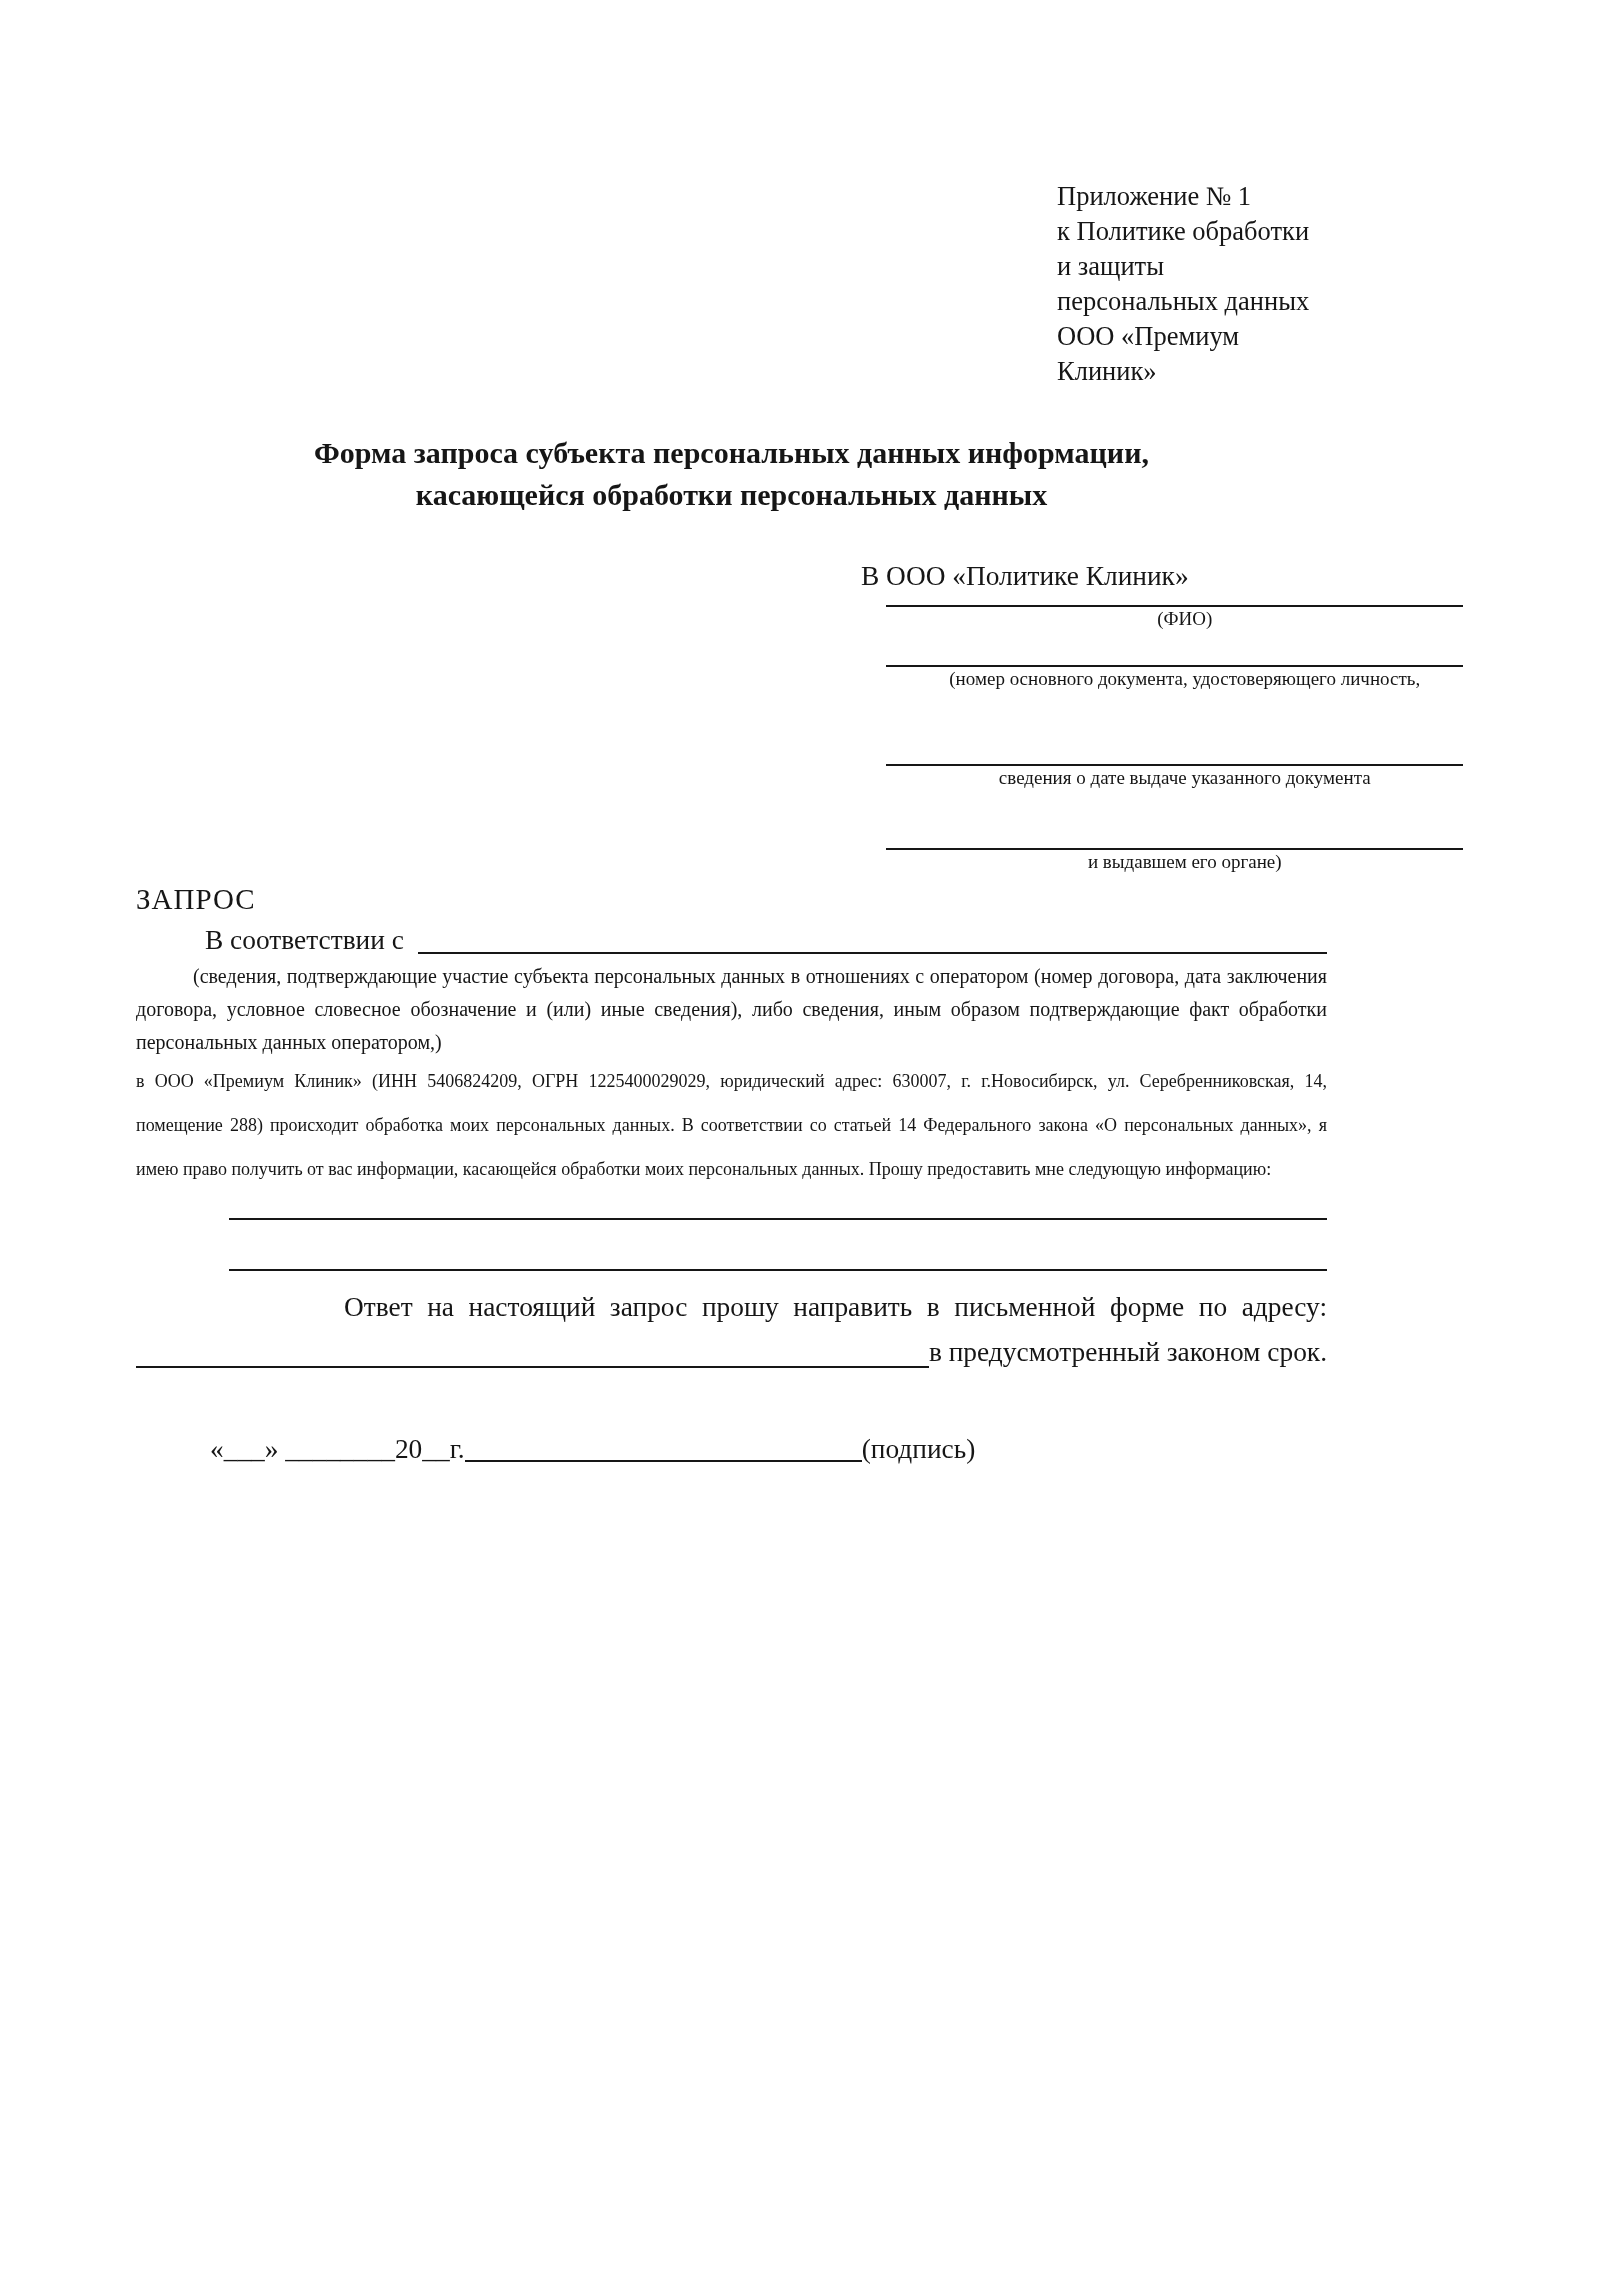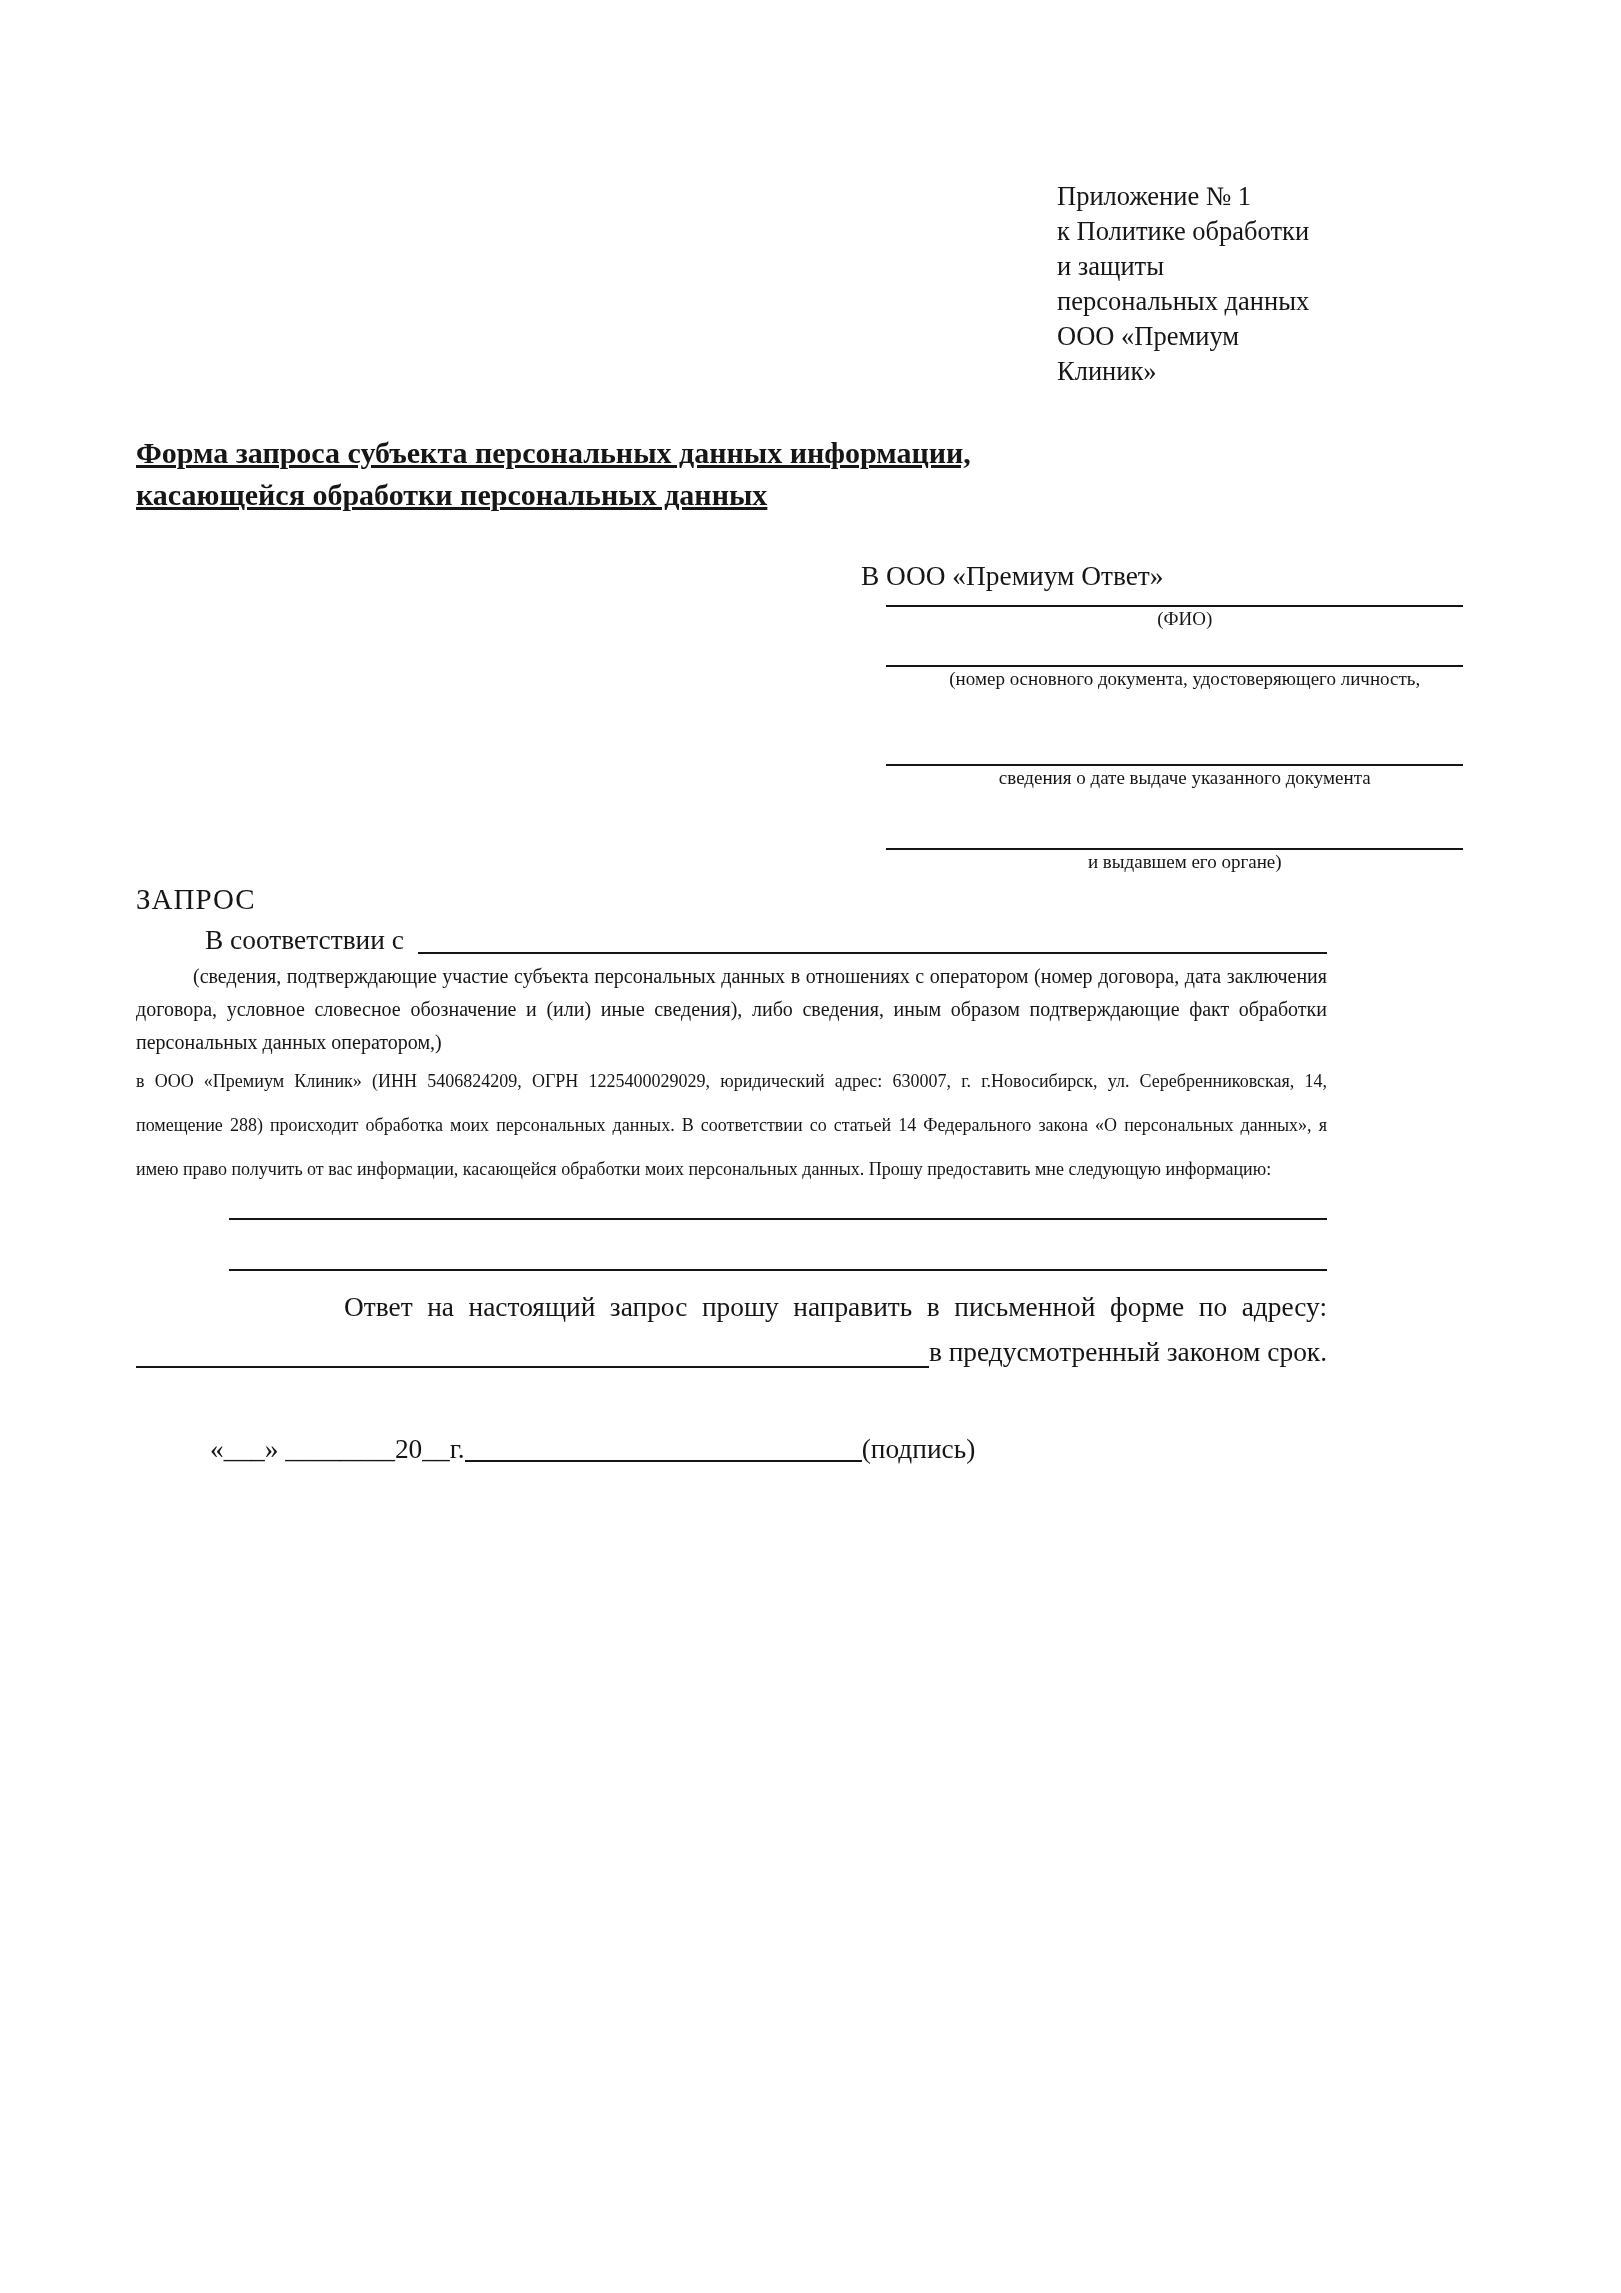--- a/index.html
+++ b/index.html
@@ -15,25 +15,24 @@
   }
   
   .header-note {
     margin-left:921px;
     font-size:26.5px;
     line-height:35px;
   }
   
   .doc-title {
     margin-top:43px;
-    text-align:left;
+    text-align:center;
     font-weight:bold;
     font-size:30px;
     line-height:42px;
-    text-decoration:underline;
   }
   
   .addressee {
     margin-top:41px;
     margin-left:725px;
     width:623px;
     font-size:27.4px;
     line-height:39px;
   }
   .field-rule {
@@ -130,21 +129,21 @@
     <div>персональных данных</div>
     <div>ООО «Премиум Клиник»</div>
   </div>
 
   <div class="doc-title">
     <div>Форма запроса субъекта персональных данных информации,</div>
     <div>касающейся обработки персональных данных</div>
   </div>
 
   <div class="addressee">
-    <div>В ООО «Премиум Ответ»</div>
+    <div>В ООО «Политике Клиник»</div>
 
     <div class="field-rule rule-1"></div>
     <div class="field-caption">(ФИО)</div>
 
     <div class="field-rule rule-2"></div>
     <div class="field-caption">(номер основного документа, удостоверяющего личность,</div>
 
     <div class="field-rule rule-3"></div>
     <div class="field-caption">сведения о дате выдаче указанного документа</div>
 

